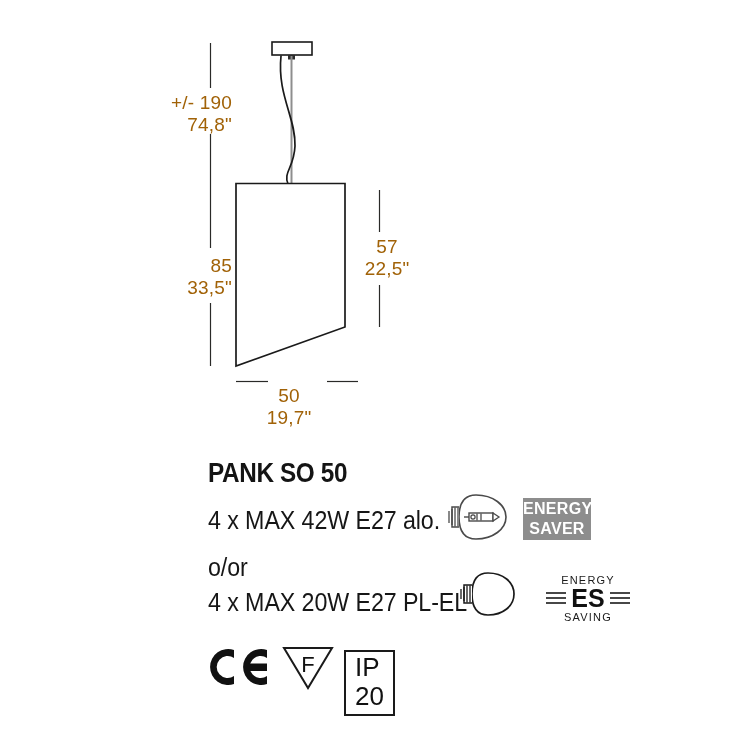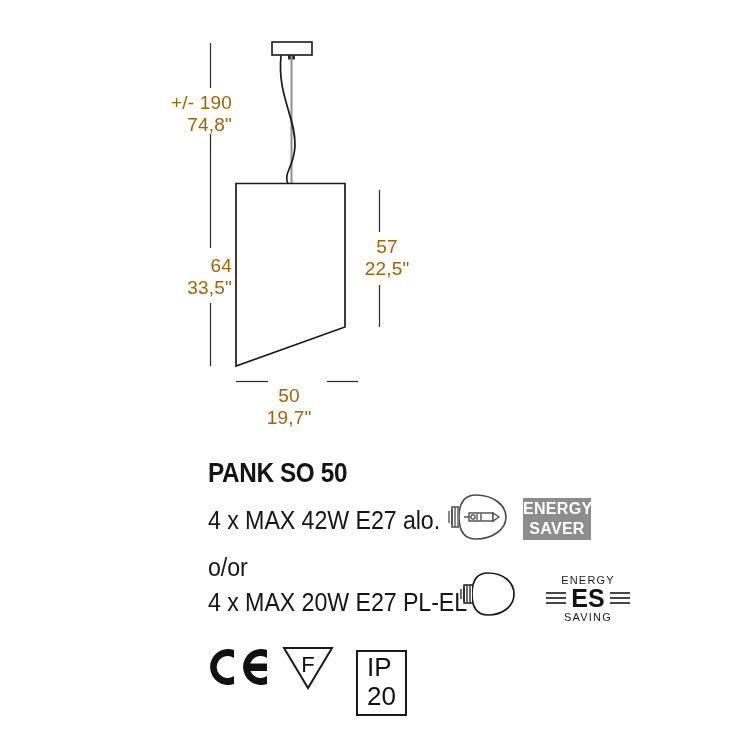--- a/index.html
+++ b/index.html
@@ -95,21 +95,20 @@
   #cert-f{left:73px;top:0px;}
   #cert-ip{
     left:136px;top:6px;
     border:2px solid #1a1a1a;
     padding:1px 9px 3px 9px;
     font-family:"Liberation Sans", sans-serif;
     font-size:26px;
     letter-spacing:0px;
     color:#111;
     line-height:1.12;
-    margin-left:12px;
   }
 </style>
 </head>
 <body>
 
 <div class="stage">
 
   <div class="drawing">
     <svg width="750" height="430" viewBox="0 0 750 430" xmlns="http://www.w3.org/2000/svg">
 
@@ -134,21 +133,21 @@
       <line x1="236" y1="381.5" x2="268" y2="381.5" stroke="#2a2a28" stroke-width="1.2"></line>
       <line x1="327" y1="381.5" x2="358" y2="381.5" stroke="#2a2a28" stroke-width="1.2"></line>
     </svg>
 
     <div class="dim right-align" id="dim-drop">
       <span class="l1">+/- 190</span>
       <span class="l2">74,8"</span>
     </div>
 
     <div class="dim right-align" id="dim-height">
-      <span class="l1">64</span>
+      <span class="l1">85</span>
       <span class="l2">33,5"</span>
     </div>
 
     <div class="dim" id="dim-shade">
       <span class="l1">57</span>
       <span class="l2">22,5"</span>
     </div>
 
     <div class="dim center-align" id="dim-width">
       <span class="l1">50</span>

